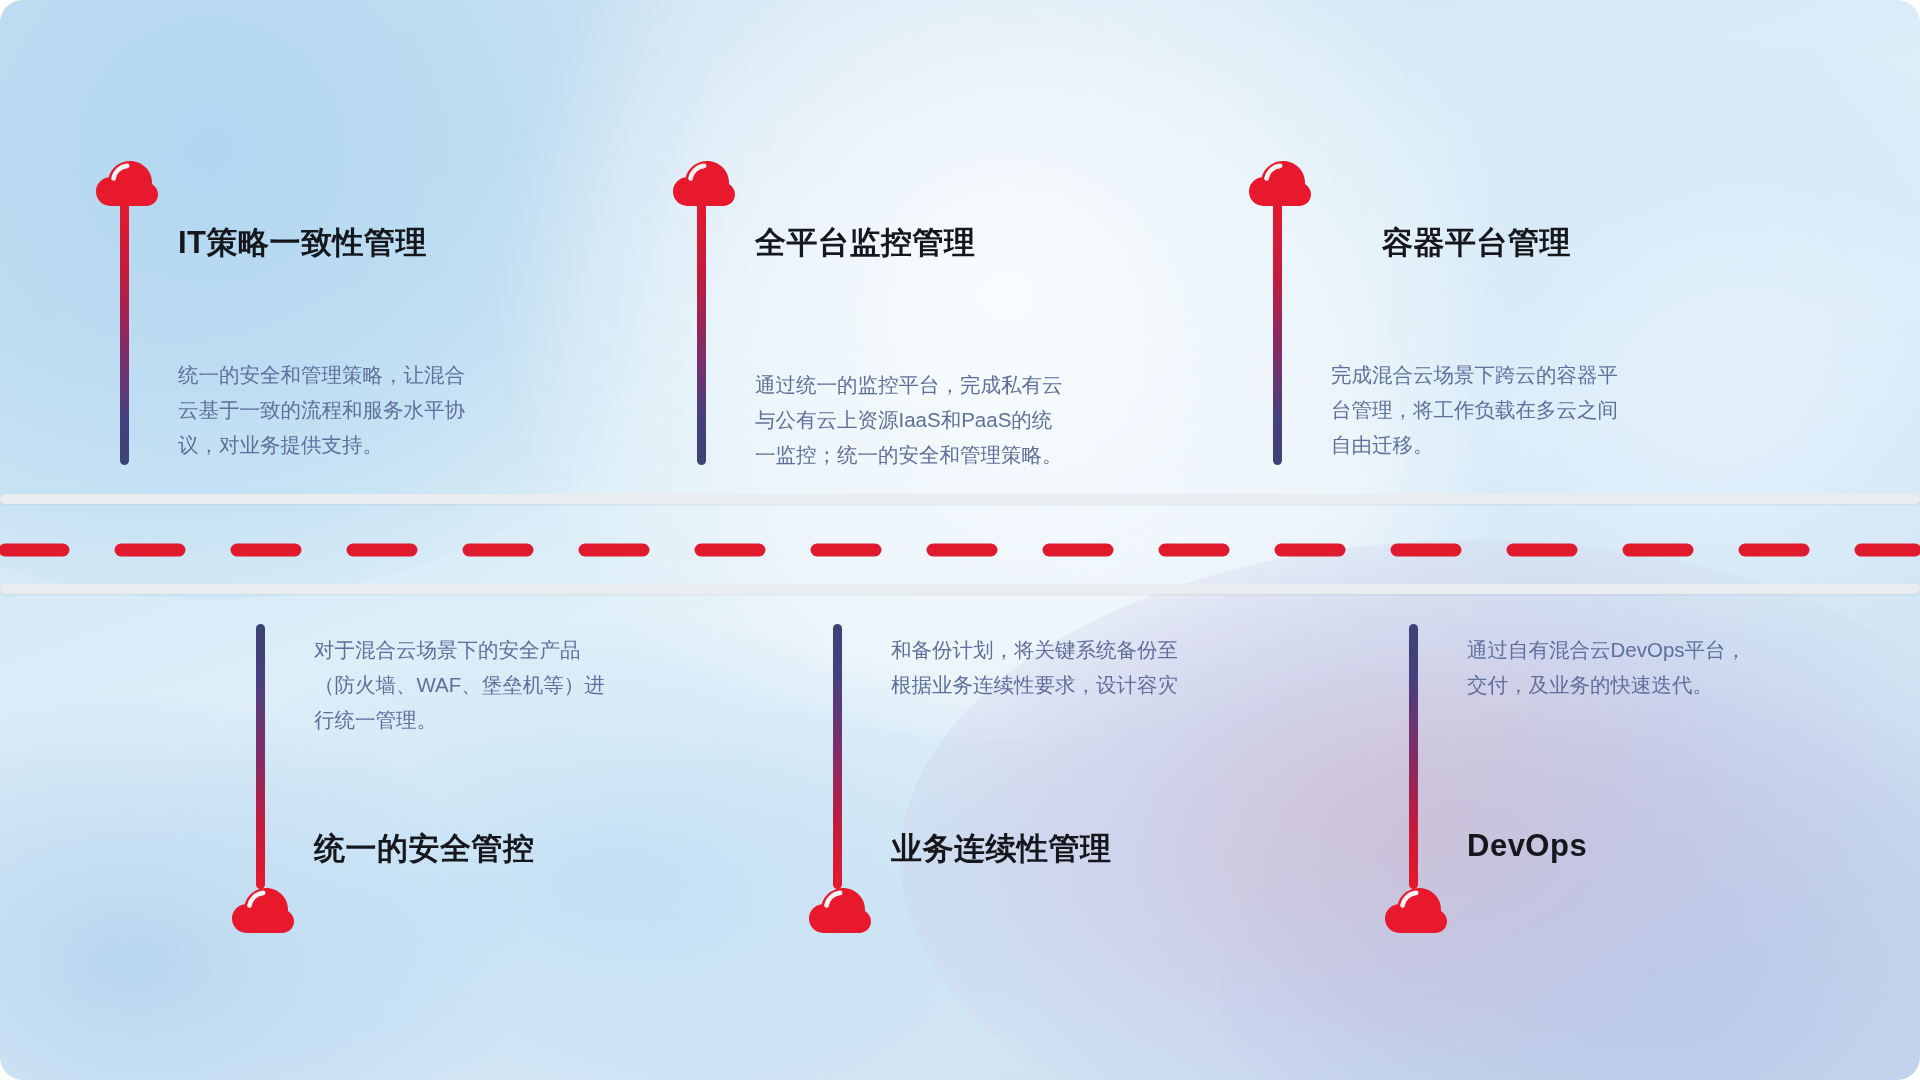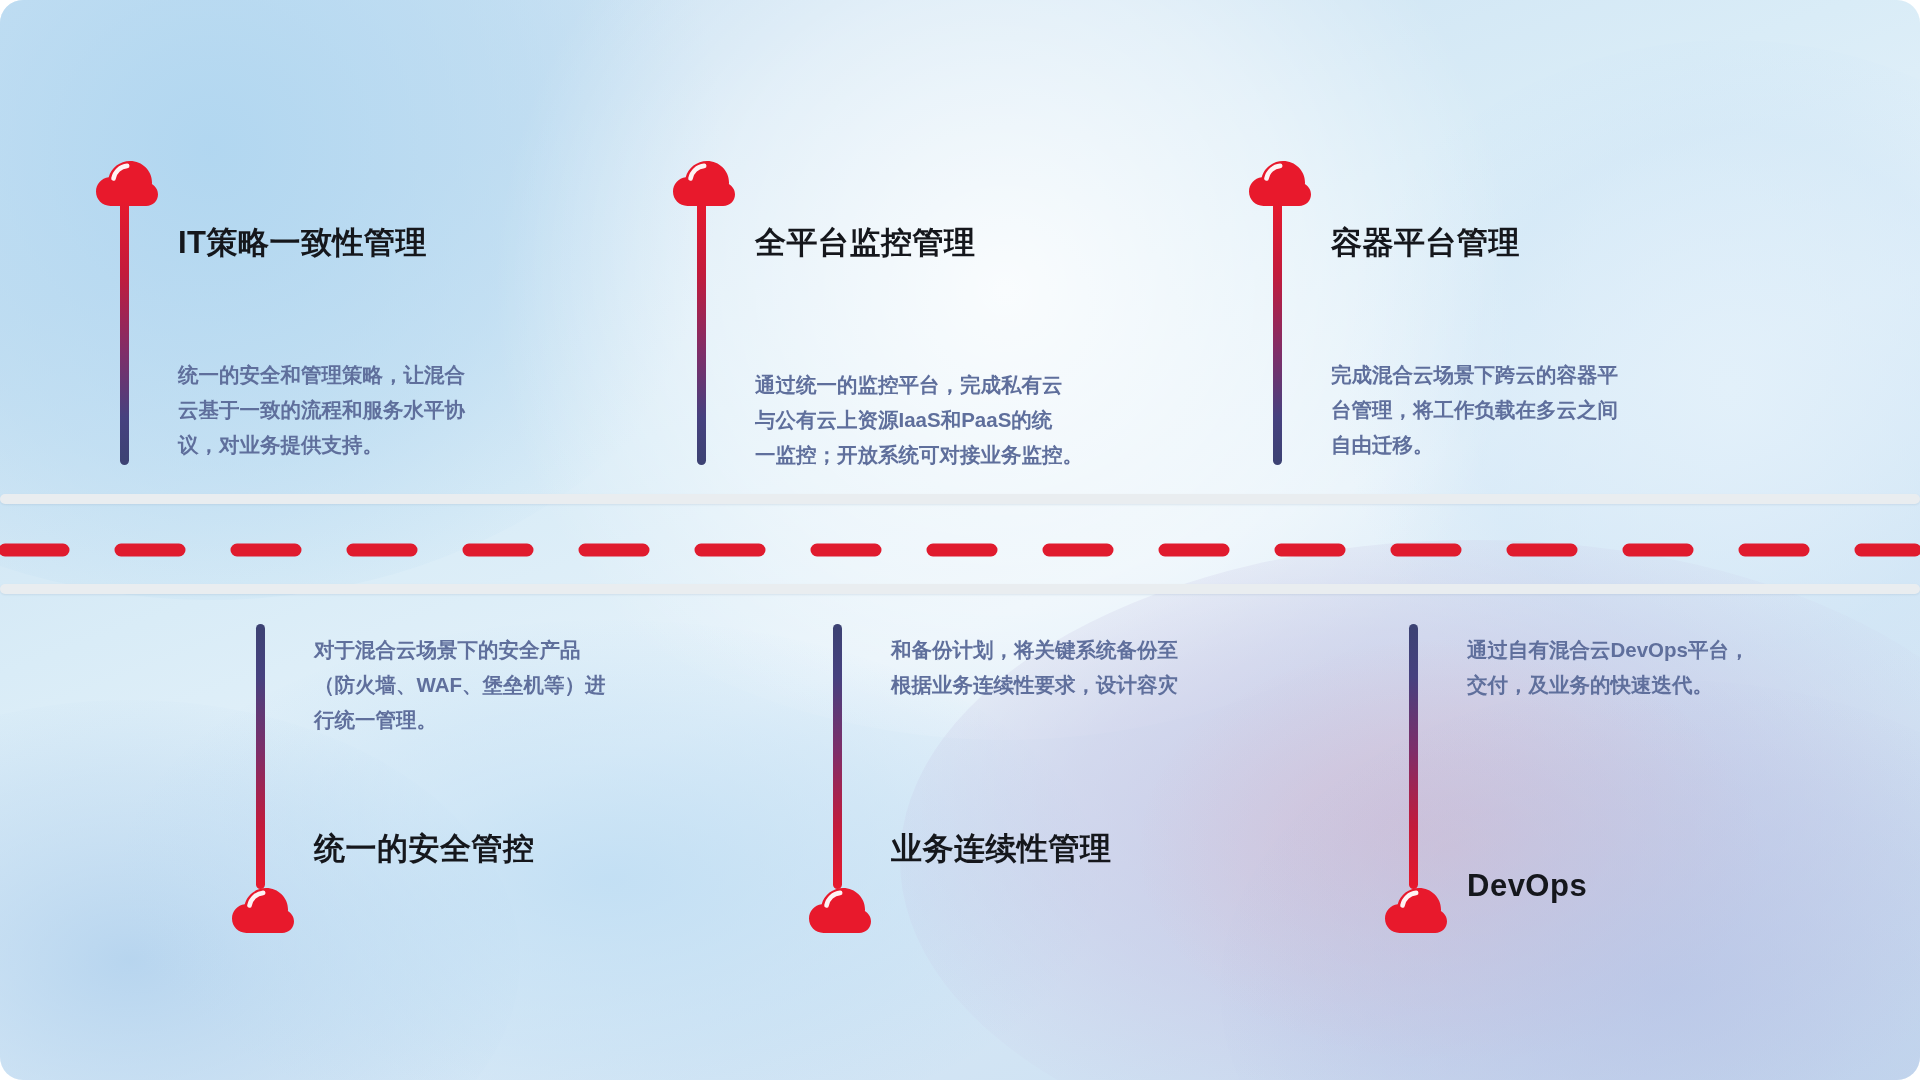--- a/index.html
+++ b/index.html
@@ -91,21 +91,21 @@
     white-space: nowrap;
   }
 
   .body-text {
     position: absolute;
     font-size: 20.5px;
     line-height: 35px;
     color: #5f6f9c;
     width: 370px;
   }
-  .body-text .line { display: block; white-space: pre; font-weight: bold; }
+  .body-text .line { display: block; white-space: pre; }
 </style>
 </head>
 <body>
 
 <div id="stage">
 
   <div class="blob" id="blob-top-left"></div>
   <div class="blob" id="blob-right-soft"></div>
   <div class="blob" id="blob-center-light"></div>
   <div class="blob" id="blob-bottom-left-deep"></div>
@@ -135,33 +135,33 @@
       <svg viewBox="0 0 62 46" width="62" height="46" aria-hidden="true">
         <path d="M14.5 45 C6.2 45 0 38.6 0 30.6 C0 23.2 5.5 17.1 12.7 16.3 C15.2 6.8 23.9 0 34.1 0 C46.2 0 56 9.6 56 21.4 C56 21.9 56 22.4 55.9 22.9 C59.6 25.1 62 29 62 33.5 C62 39.9 56.7 45 50.2 45 Z" fill="#e8192c"></path>
         <path d="M17.5 17.5 C18.8 10.6 24.3 5.6 31.2 4.9" stroke="#ffffff" stroke-width="4.6" stroke-linecap="round" fill="none" opacity="0.95"></path>
       </svg>
     </div>
     <div class="stem stem-top" style="left:697px; top:200px; height:265px;"></div>
     <div class="heading" style="left:755px; top:222px;">全平台监控管理</div>
     <div class="body-text" style="left:755px; top:367px; width:440px;">
       <span class="line">通过统一的监控平台，完成私有云</span>
       <span class="line">与公有云上资源IaaS和PaaS的统</span>
-      <span class="line">一监控；开放系统可对接业务监控。</span>
+      <span class="line">一监控；统一的安全和管理策略。</span>
     </div>
   </div>
 
   <div class="col">
     <div class="cloud-icon" style="left:1249px; top:161px;">
       <svg viewBox="0 0 62 46" width="62" height="46" aria-hidden="true">
         <path d="M14.5 45 C6.2 45 0 38.6 0 30.6 C0 23.2 5.5 17.1 12.7 16.3 C15.2 6.8 23.9 0 34.1 0 C46.2 0 56 9.6 56 21.4 C56 21.9 56 22.4 55.9 22.9 C59.6 25.1 62 29 62 33.5 C62 39.9 56.7 45 50.2 45 Z" fill="#e8192c"></path>
         <path d="M17.5 17.5 C18.8 10.6 24.3 5.6 31.2 4.9" stroke="#ffffff" stroke-width="4.6" stroke-linecap="round" fill="none" opacity="0.95"></path>
       </svg>
     </div>
     <div class="stem stem-top" style="left:1273px; top:200px; height:265px;"></div>
-    <div class="heading" style="left:1331px; top:222px;">容器平台管理</div>
+    <div class="heading" style="left:1382px; top:222px;">容器平台管理</div>
     <div class="body-text" style="left:1331px; top:357px; width:420px;">
       <span class="line">完成混合云场景下跨云的容器平</span>
       <span class="line">台管理，将工作负载在多云之间</span>
       <span class="line">自由迁移。</span>
     </div>
   </div>
 
   <div id="road">
     <div class="road-edge" id="road-edge-top"></div>
     <div id="road-dashes">
@@ -202,21 +202,21 @@
       </svg>
     </div>
   </div>
 
   <div class="col">
     <div class="stem stem-bottom" style="left:1409px; top:624px; height:265px;"></div>
     <div class="body-text" style="left:1467px; top:632px; width:430px;">
       <span class="line">通过自有混合云DevOps平台，</span>
       <span class="line">交付，及业务的快速迭代。</span>
     </div>
-    <div class="heading" style="left:1467px; top:828px;margin-top:40px;">DevOps</div>
+    <div class="heading" style="left:1467px; top:828px;">DevOps</div>
     <div class="cloud-icon" style="left:1385px; top:888px;">
       <svg viewBox="0 0 62 46" width="62" height="46" aria-hidden="true">
         <path d="M14.5 45 C6.2 45 0 38.6 0 30.6 C0 23.2 5.5 17.1 12.7 16.3 C15.2 6.8 23.9 0 34.1 0 C46.2 0 56 9.6 56 21.4 C56 21.9 56 22.4 55.9 22.9 C59.6 25.1 62 29 62 33.5 C62 39.9 56.7 45 50.2 45 Z" fill="#e8192c"></path>
         <path d="M17.5 17.5 C18.8 10.6 24.3 5.6 31.2 4.9" stroke="#ffffff" stroke-width="4.6" stroke-linecap="round" fill="none" opacity="0.95"></path>
       </svg>
     </div>
   </div>
 
 </div>
 

